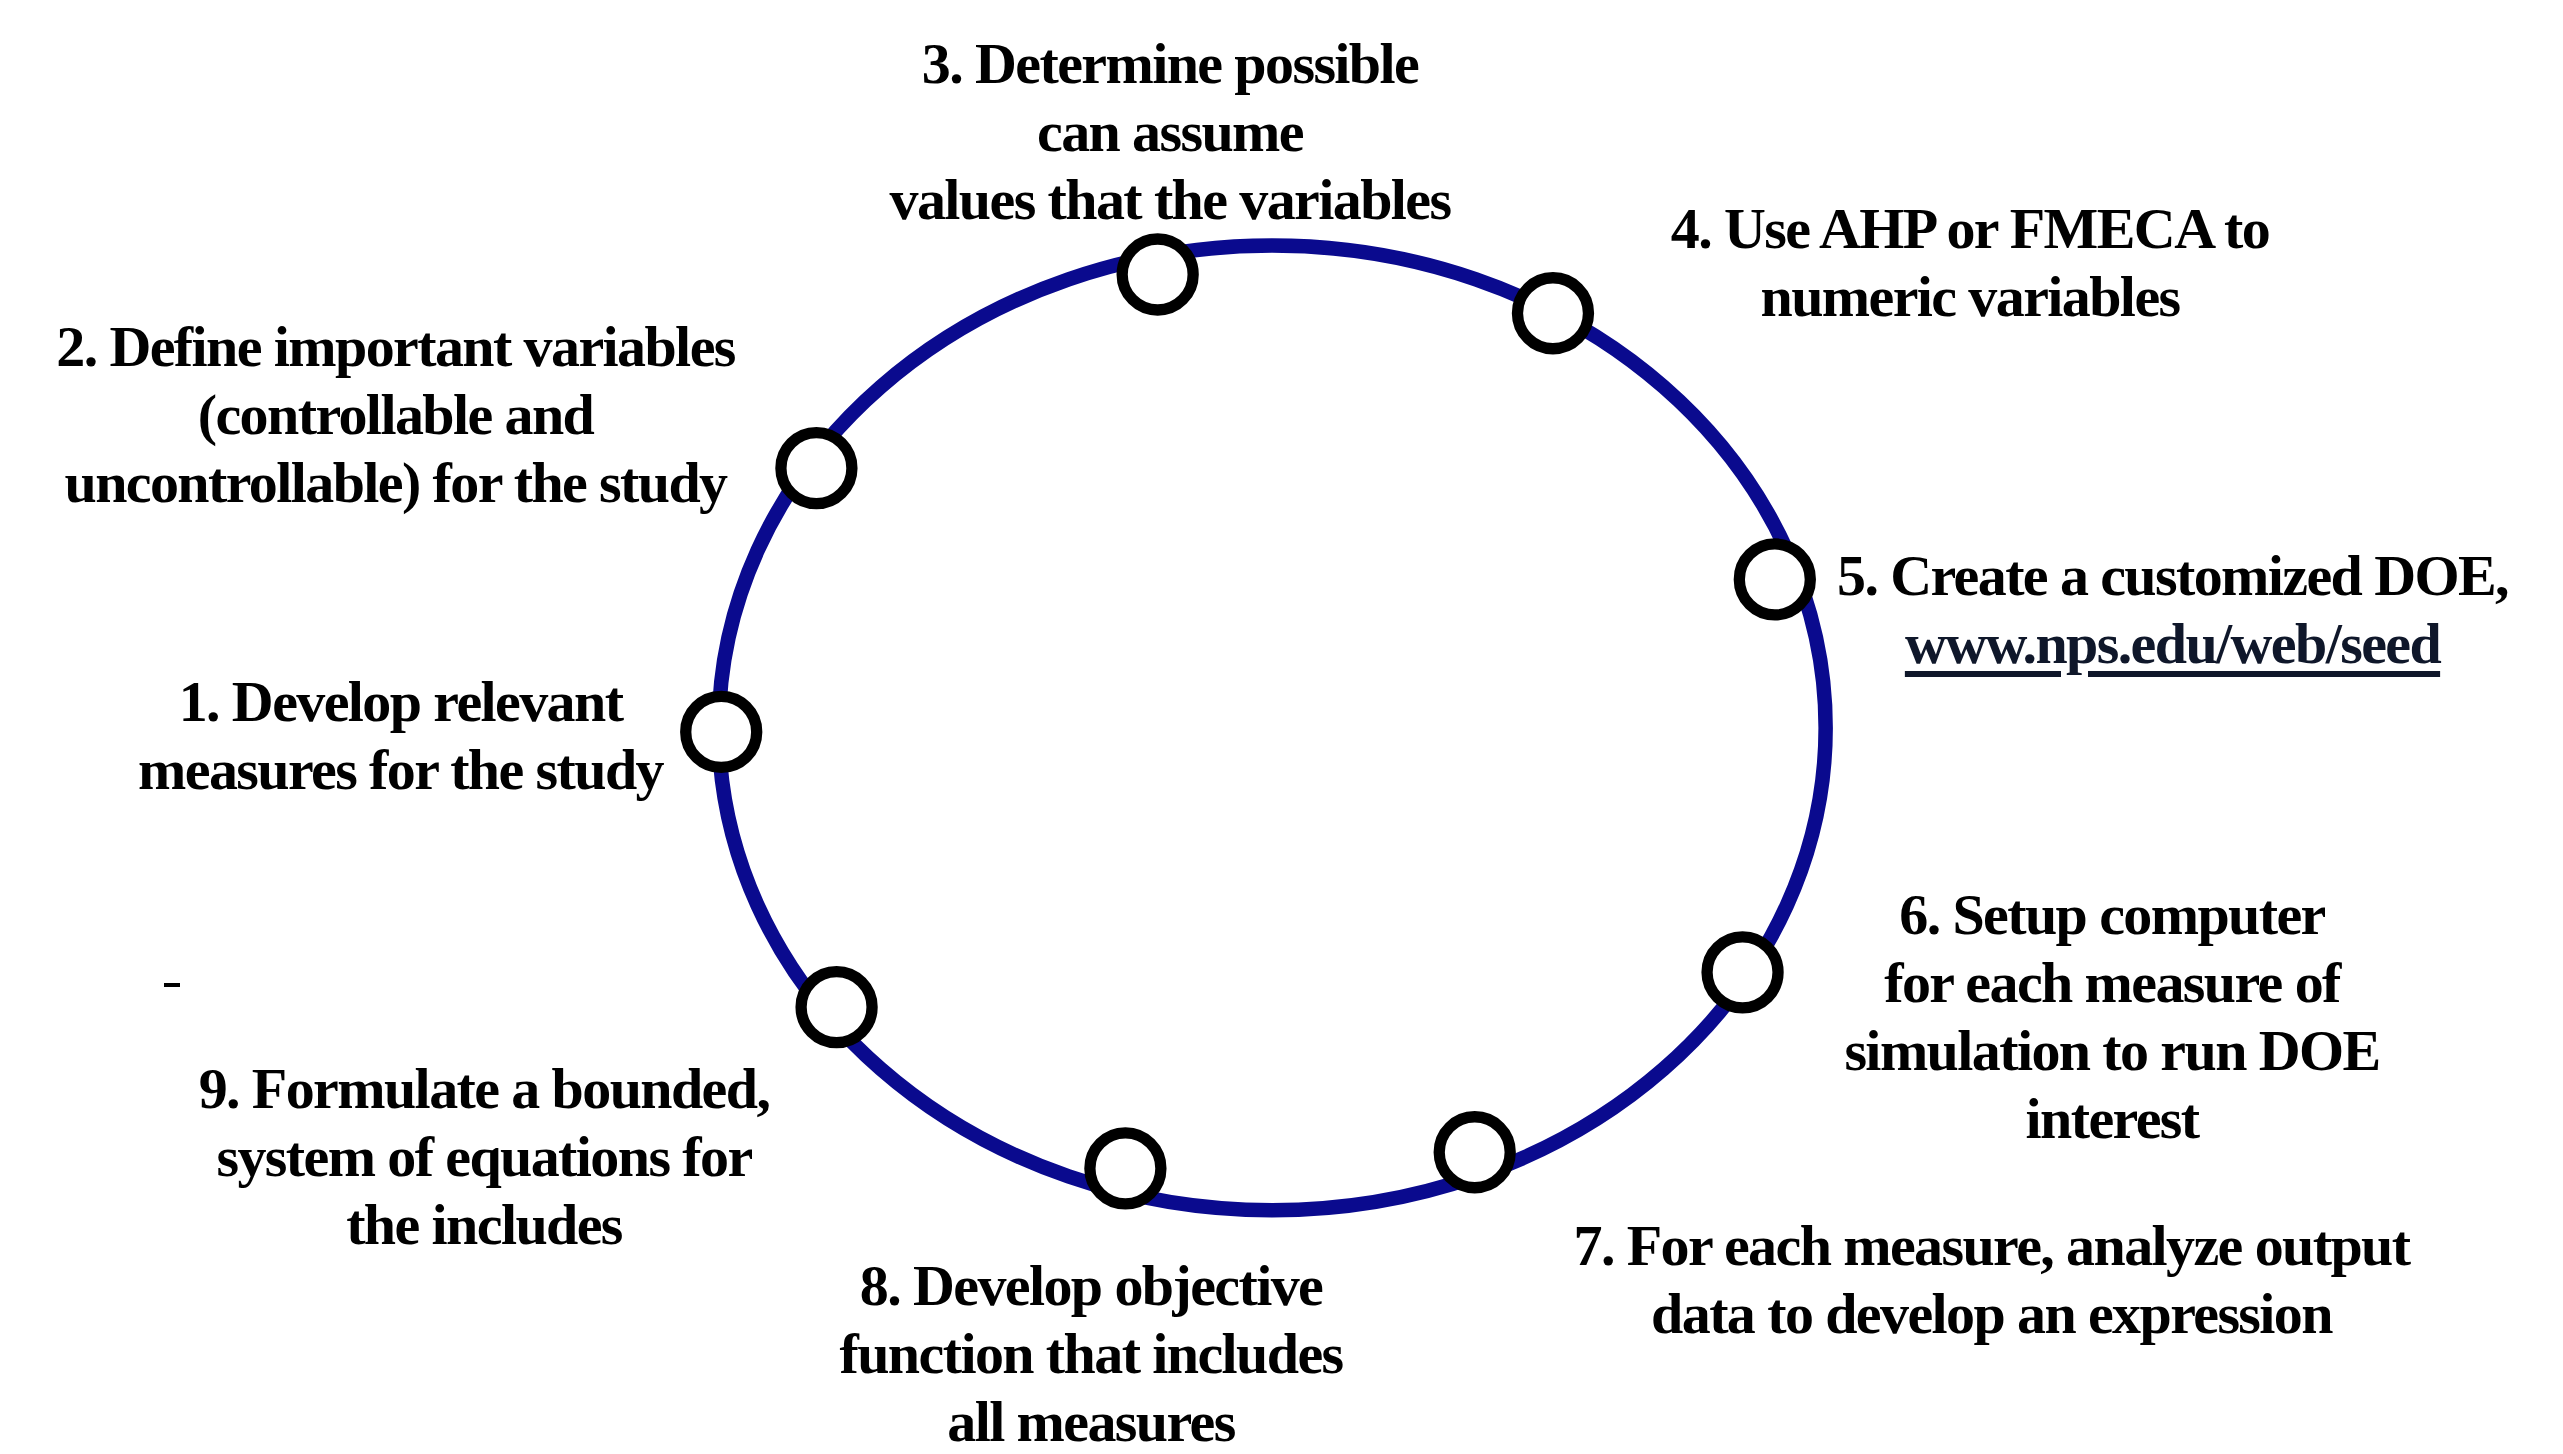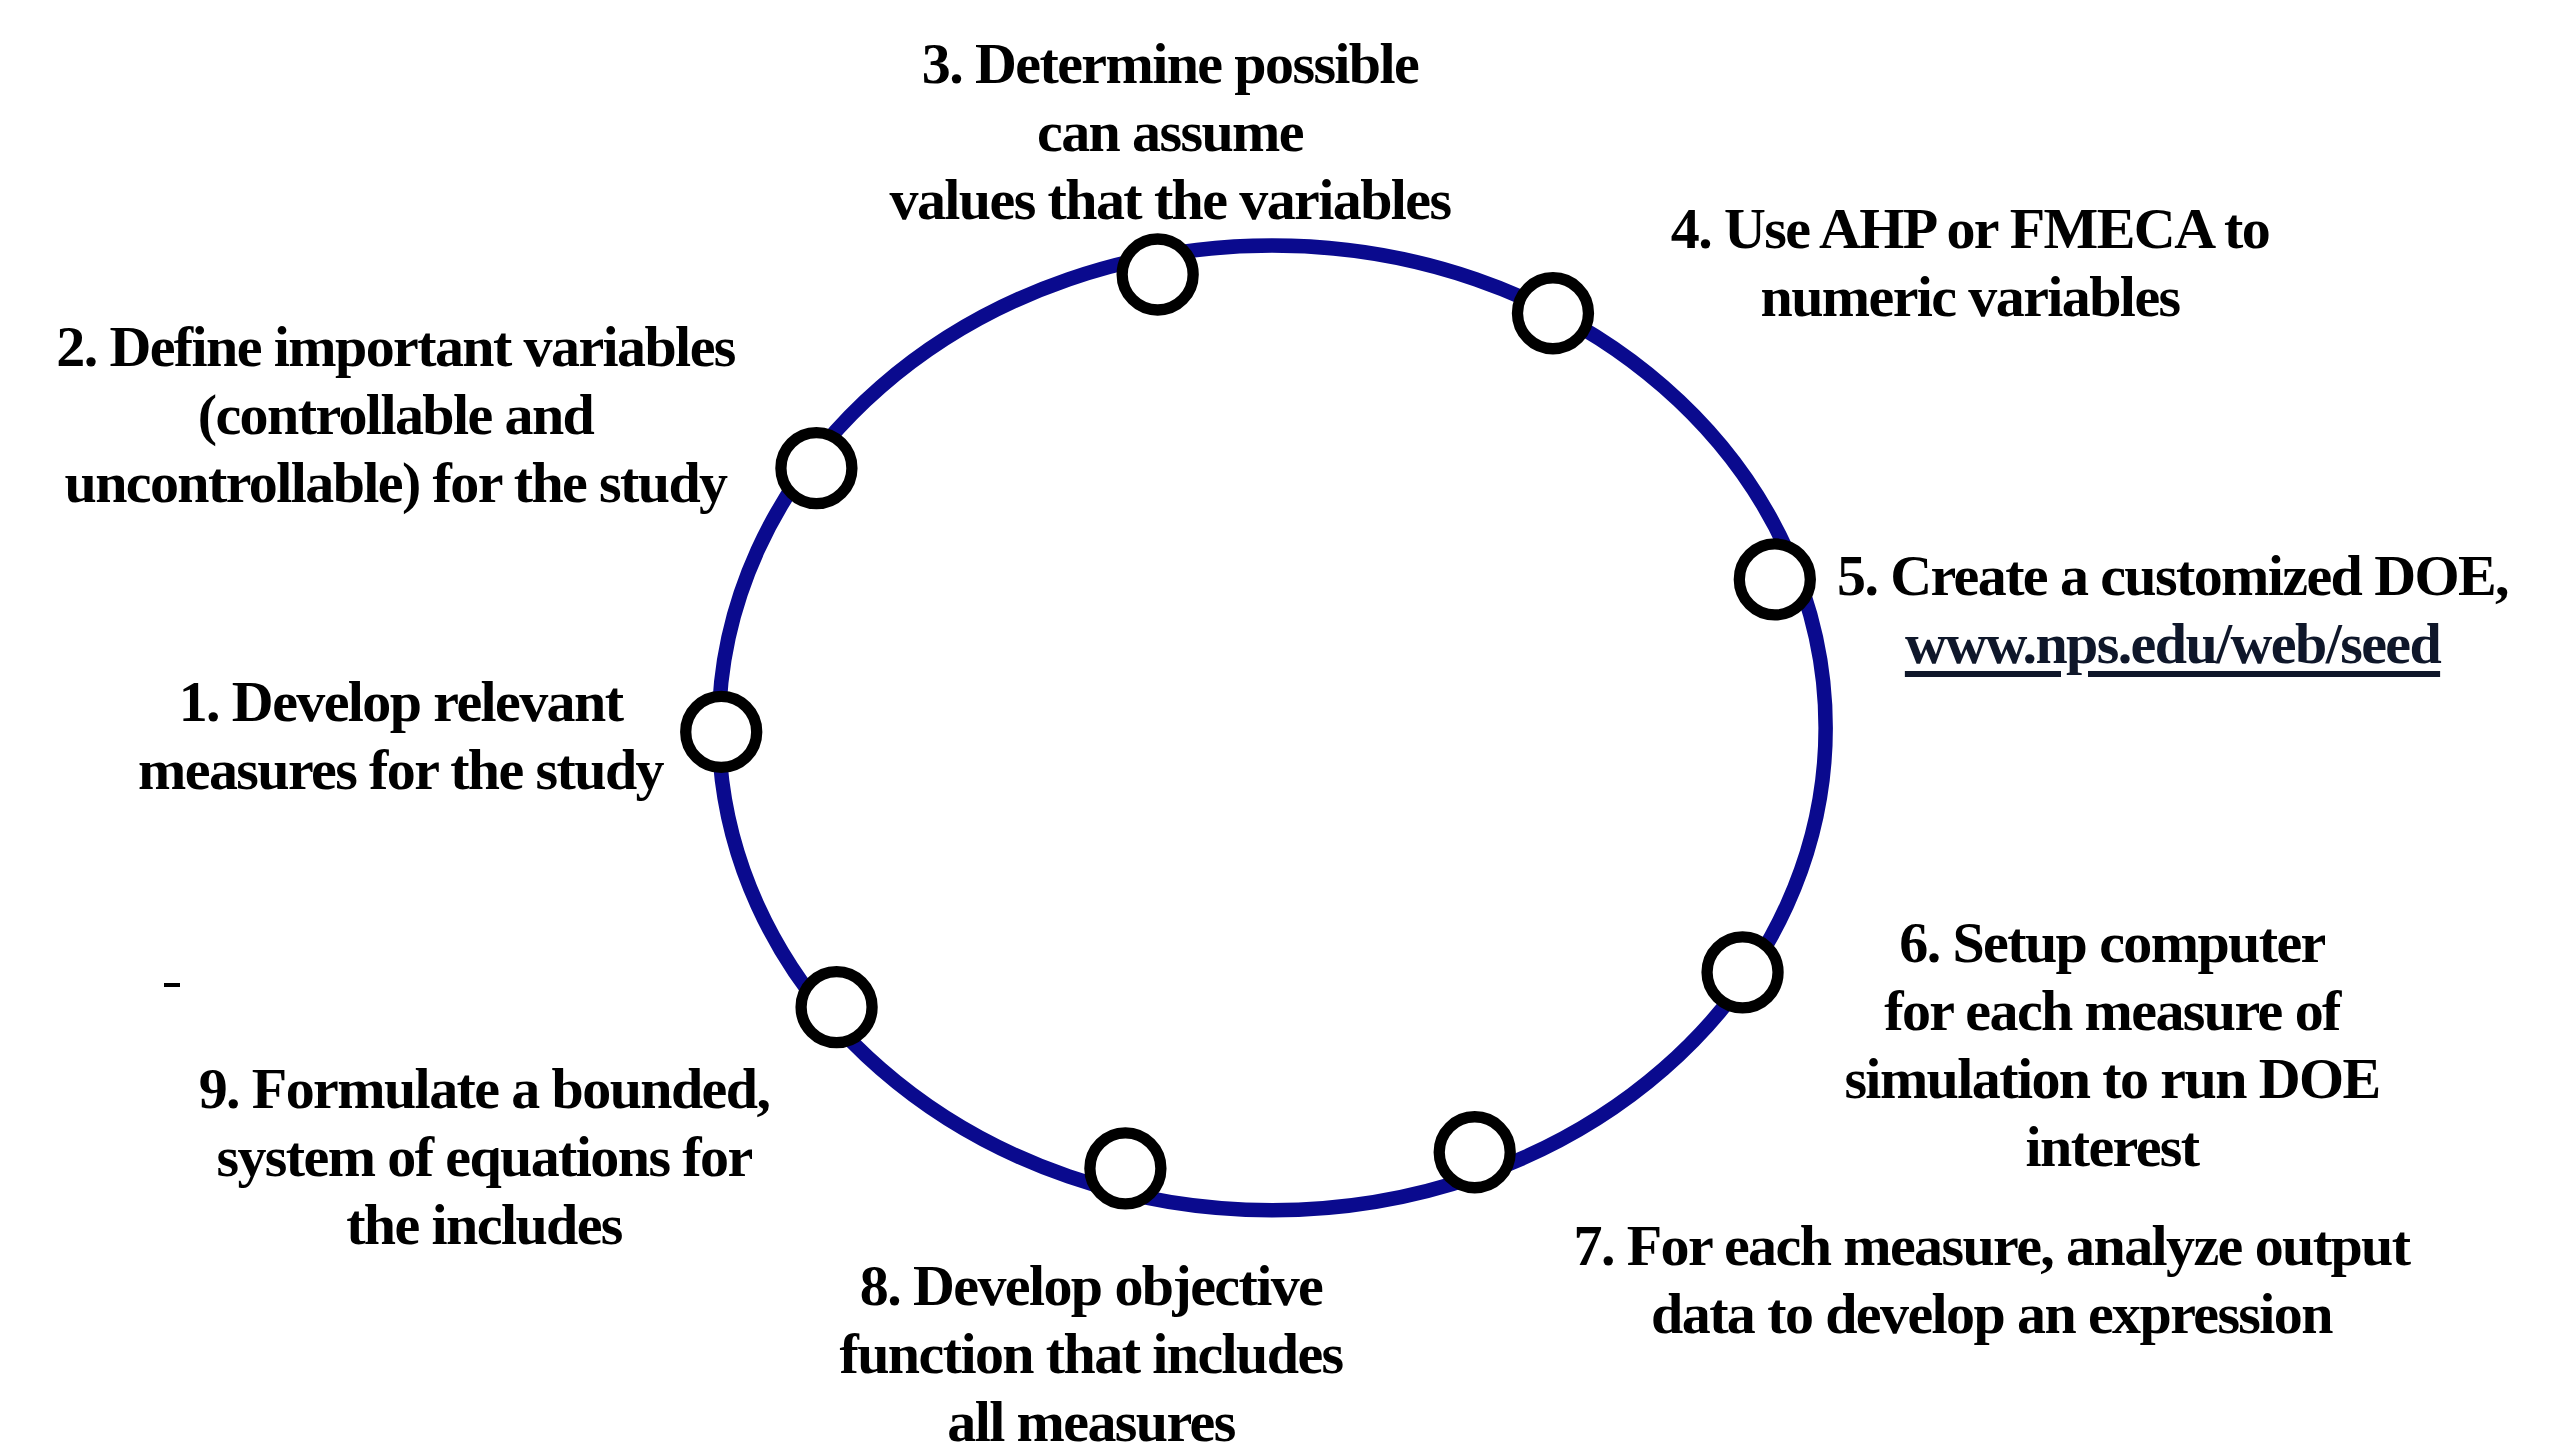--- a/index.html
+++ b/index.html
@@ -89,21 +89,21 @@
     <span class="line">
       <a class="seed-link" href="#">www.nps.edu/web/seed</a>
     </span>
   </div>
 
   <div class="step" style="left:78px; top:668px; width:645px;">
     <span class="line">1. Develop relevant</span>
     <span class="line">measures for the study</span>
   </div>
 
-  <div class="step" style="left:1773px; top:881px; width:678px;margin-top:28px;">
+  <div class="step" style="left:1773px; top:881px; width:678px;">
     <span class="line">6. Setup computer</span>
     <span class="line">for each measure of</span>
     <span class="line">simulation to run DOE</span>
     <span class="line">interest</span>
   </div>
 
   <div class="step" style="left:105px; top:1039px; width:758px;margin-top:16px;">
     <span class="line">9. Formulate a bounded,</span>
     <span class="line">system of equations for</span>
     <span class="line">the includes</span>

